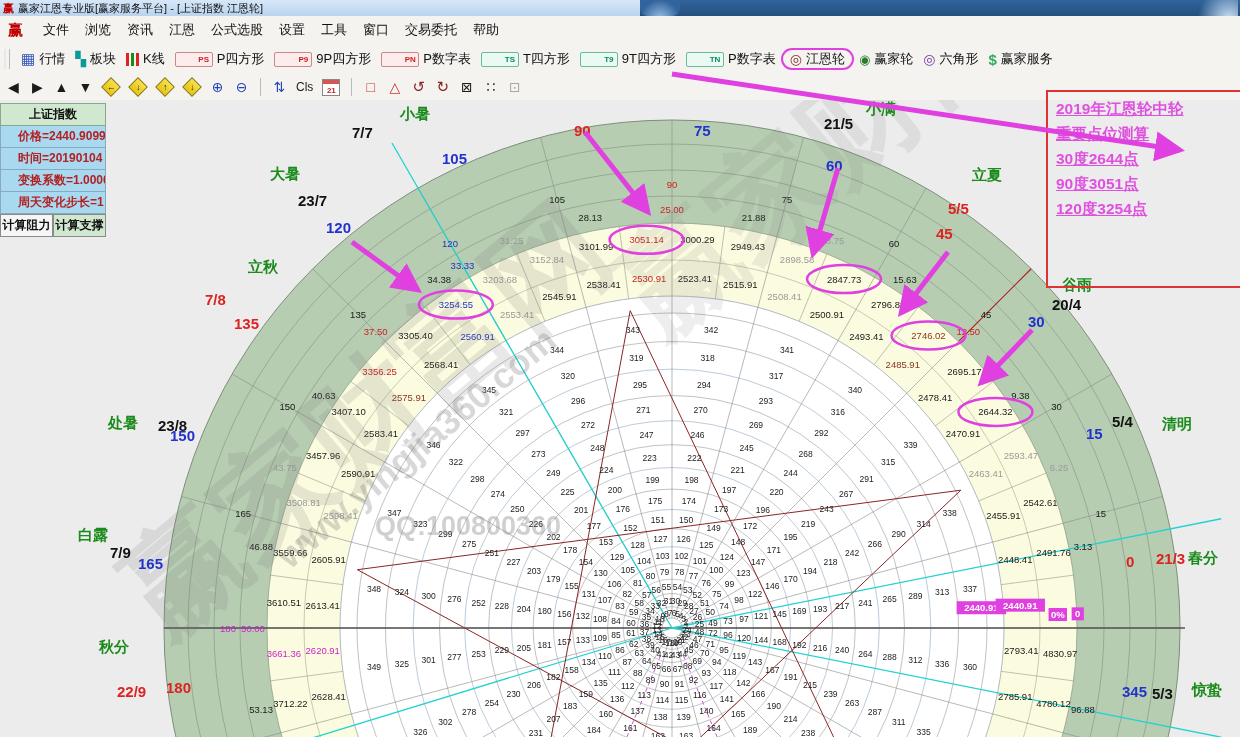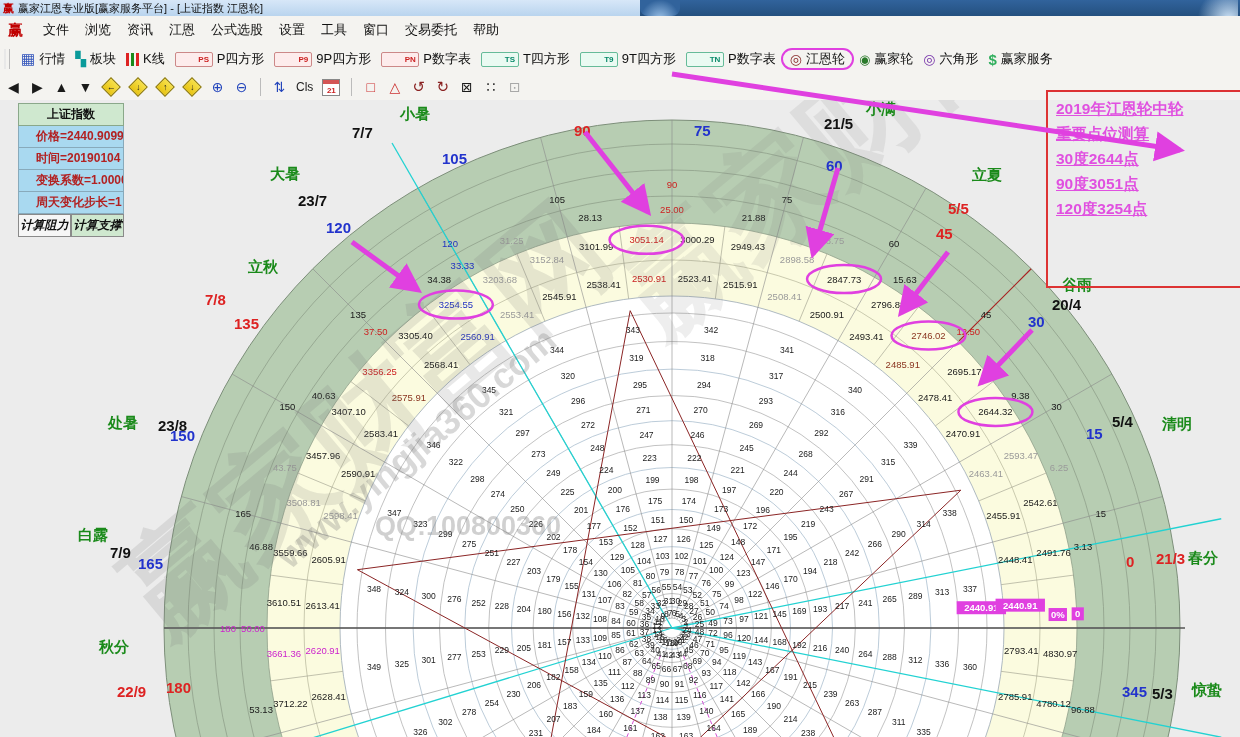--- a/index.html
+++ b/index.html
@@ -58,25 +58,25 @@
   .calicon{width:16px;height:15px;border:1px solid #888;background:#fff;font-size:8px;color:#cc2222;
     display:inline-flex;align-items:flex-end;justify-content:center;position:relative;font-weight:bold;}
   .calicon:before{content:"";position:absolute;left:0;top:0;right:0;height:4px;background:#d45555;}
   .clsbtn{font-size:12px;color:#222;}
 
   
   #chart{position:absolute;left:0;top:100px;width:1240px;height:637px;background:#ececec;}
   #wheel-svg{position:absolute;left:0;top:0;}
 
   
-  #info-panel{position:absolute;left:18px;top:3px;width:106px;font-size:12px;font-weight:bold;z-index:20;}
+  #info-panel{position:absolute;left:0;top:3px;width:106px;font-size:12px;font-weight:bold;z-index:20;}
   #info-panel .hdr{background:#cfe8cf;border:1px solid #8aa88a;color:#111;text-align:center;padding:2px 0;}
   #info-panel .row{background:#a9d9f0;border:1px solid #88aabb;border-top:none;color:#b22222;
     padding:2px 17px;white-space:nowrap;overflow:hidden;}
-  #info-panel .btns{display:flex;font-style:italic;}
+  #info-panel .btns{display:flex;}
   #info-panel .btn{flex:1;text-align:center;border:1px solid #8a8a8a;padding:2px 0;color:#111;background:#f6f6f6;cursor:pointer;}
   #info-panel .btn.green{background:#cfe8cf;}
 
   
   #anno-box{position:absolute;left:1046px;top:-10px;width:184px;height:186px;border:2px solid #dd3333;
     padding:4px 8px;z-index:15;}
   #anno-box .line{color:#e050e0;font-size:15.5px;font-weight:bold;line-height:25px;white-space:nowrap;text-decoration:underline;}
 
   #overlay-svg{position:absolute;left:0;top:0;z-index:50;pointer-events:none;}
 </style>

